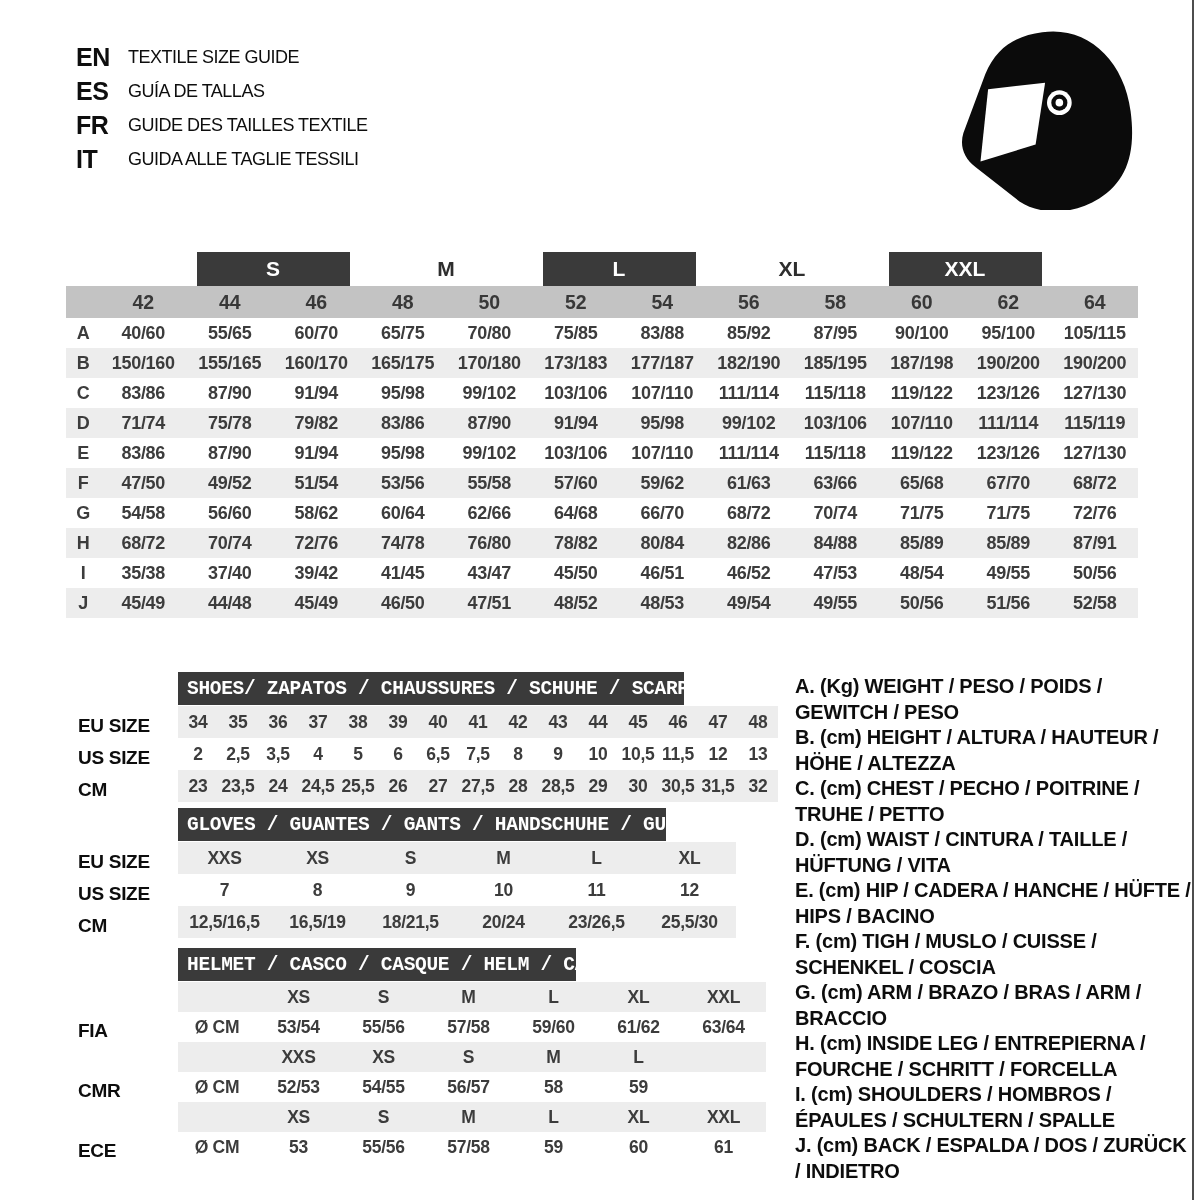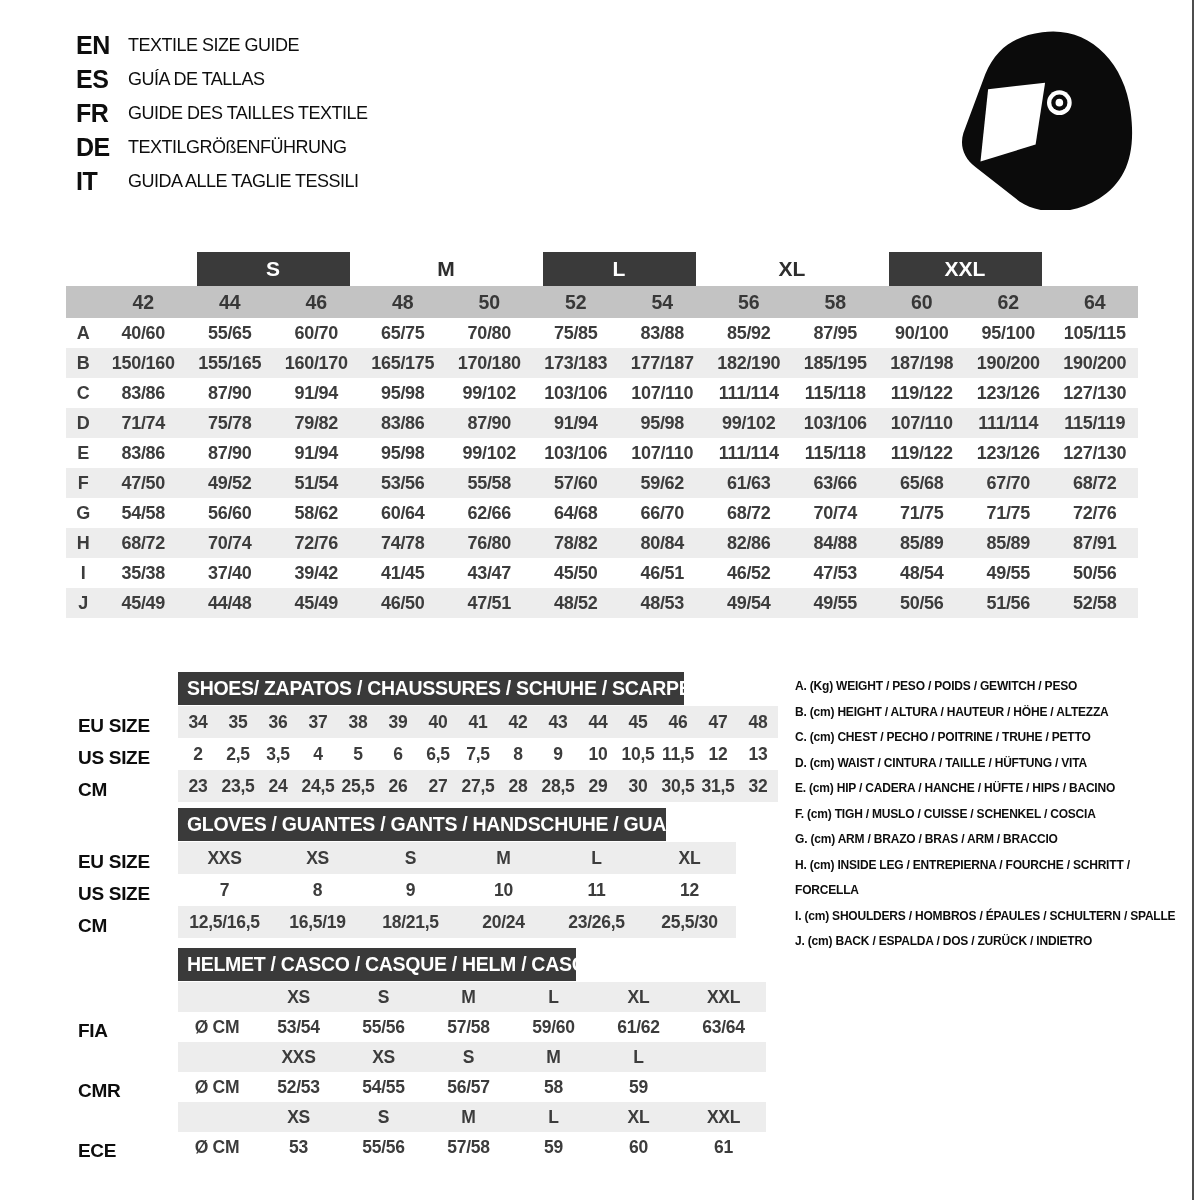--- a/index.html
+++ b/index.html
@@ -1,20 +1,20 @@
 <!DOCTYPE html>
 <html><head>
 <meta charset="utf-8">
 <style>
   html,body{margin:0;padding:0;background:#ffffff;}
   .page{position:relative;width:1200px;height:1200px;background:#fff;overflow:hidden;
         font-family:"Liberation Sans",sans-serif;color:#222;}
 
   
-  .lang-block{position:absolute;left:76px;top:28px;}
+  .lang-block{position:absolute;left:76px;top:40px;}
   .lang-row{display:flex;height:34px;align-items:center;}
   .lang-code{width:52px;font-weight:bold;font-size:25px;color:#0e0e0e;letter-spacing:-0.5px;}
   .lang-label{font-weight:normal;font-size:18px;color:#0e0e0e;letter-spacing:-0.5px;white-space:nowrap;}
 
   
   .helmet-logo{position:absolute;left:952px;top:20px;}
 
   
   .main-table{position:absolute;left:66px;top:252px;width:1072px;}
   .g-row,.cols-row,.d-row{display:grid;grid-template-columns:34px repeat(12,1fr);}
@@ -25,39 +25,39 @@
   .col-cell{display:flex;align-items:center;justify-content:center;font-weight:bold;font-size:19.5px;color:#383838;}
   .d-row{height:30px;}
   .d-row.stripe{background:#ededed;}
   .d-cell,.r-label{display:flex;align-items:center;justify-content:center;font-weight:bold;font-size:18px;color:#3c3c3c;letter-spacing:-0.3px;}
 
   
   .section{position:absolute;left:66px;}
   #shoesSec{top:672px;}
   #glovesSec{top:808px;}
   #helmetSec{top:948px;}
-  .bar-row{display:flex;height:33px;margin-bottom:1px;}
+  .bar-row{display:flex;height:33px;margin-bottom:1px;font-family:Liberation Mono, monospace;}
   .bar-spacer{width:112px;}
   .bar{background:#3a3a3a;color:#fff;font-weight:bold;font-size:19.5px;display:flex;align-items:center;
        padding-left:9px;letter-spacing:-0.3px;white-space:nowrap;}
   #shoesSec .bar{width:497px;}
   #glovesSec .bar{width:479px;}
   #helmetSec .bar{width:389px;}
   .s-row{display:grid;height:32px;}
   #shoesSec .s-row{grid-template-columns:112px repeat(15,40px);}
   #glovesSec .s-row{grid-template-columns:112px repeat(6,93px);}
   .h-row{display:grid;grid-template-columns:112px 78px repeat(6,85px);height:30px;}
   .cell{display:flex;align-items:center;justify-content:center;font-weight:bold;font-size:17.5px;color:#3c3c3c;letter-spacing:-0.3px;}
   .cell.striped{background:#ededed;}
   .lbl{display:flex;align-items:center;justify-content:flex-start;padding-left:12px;
        font-weight:bold;font-size:19px;color:#0d0d0d;letter-spacing:-0.3px;margin-top:8px;}
 
   
   .legend{position:absolute;left:795px;top:674px;width:398px;}
-  .legend-item{font-weight:bold;font-size:12px;line-height:25.5px;color:#0d0d0d;letter-spacing:-0.2px;}
+  .legend-item{font-weight:bold;font-size:20px;line-height:25.5px;color:#0d0d0d;letter-spacing:-0.2px;}
 
   
   .right-border{position:absolute;left:1192px;top:0;width:2px;height:1200px;background:#4d4d4d;}
 </style>
 </head>
 <body>
 
 <div class="page">
 
   <div class="lang-block" id="langBlock">
@@ -65,24 +65,20 @@
         <span class="lang-code">EN</span>
         <span class="lang-label">TEXTILE SIZE GUIDE</span>
       </div>
       <div class="lang-row">
         <span class="lang-code">ES</span>
         <span class="lang-label">GUÍA DE TALLAS</span>
       </div>
       <div class="lang-row">
         <span class="lang-code">FR</span>
         <span class="lang-label">GUIDE DES TAILLES TEXTILE</span>
-      </div>
-      <div class="lang-row">
-        <span class="lang-code">DE</span>
-        <span class="lang-label">TEXTILGRÖßENFÜHRUNG</span>
       </div>
       <div class="lang-row">
         <span class="lang-code">IT</span>
         <span class="lang-label">GUIDA ALLE TAGLIE TESSILI</span>
       </div>
     </div>
 
   <svg class="helmet-logo" width="190" height="190" viewBox="0 0 200 200" aria-hidden="true">
     <path fill="#0b0b0b" d="M95 13 C142 6 181 42 188 96 C194 142 183 170 155 188
              C126 206 92 205 71 191 L25 155 C12 145 8 132 12 119 L35 57 C47 29 66 17 95 13 Z"></path>

